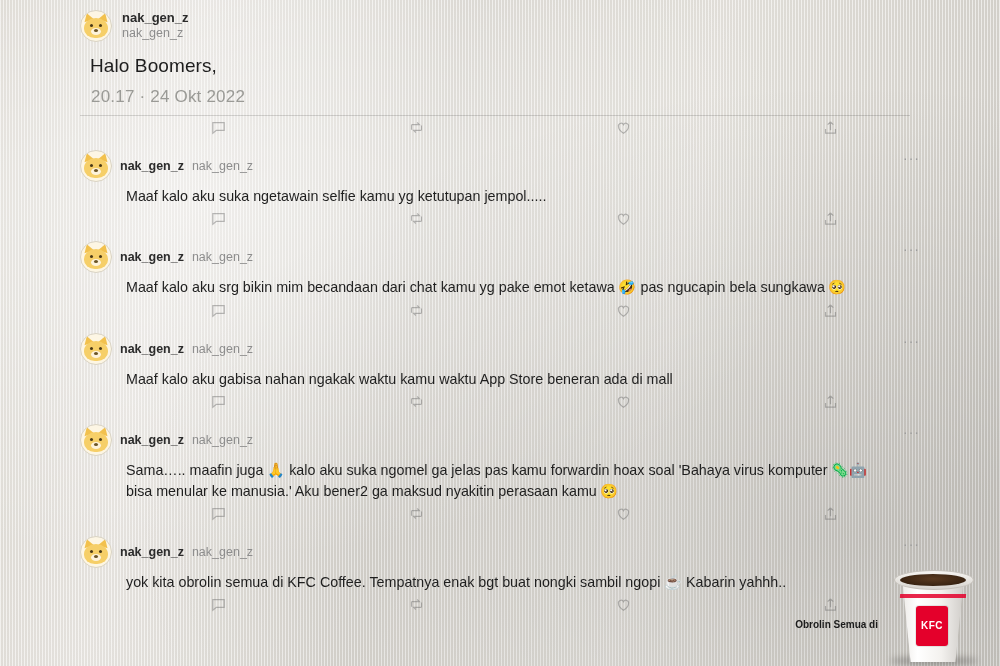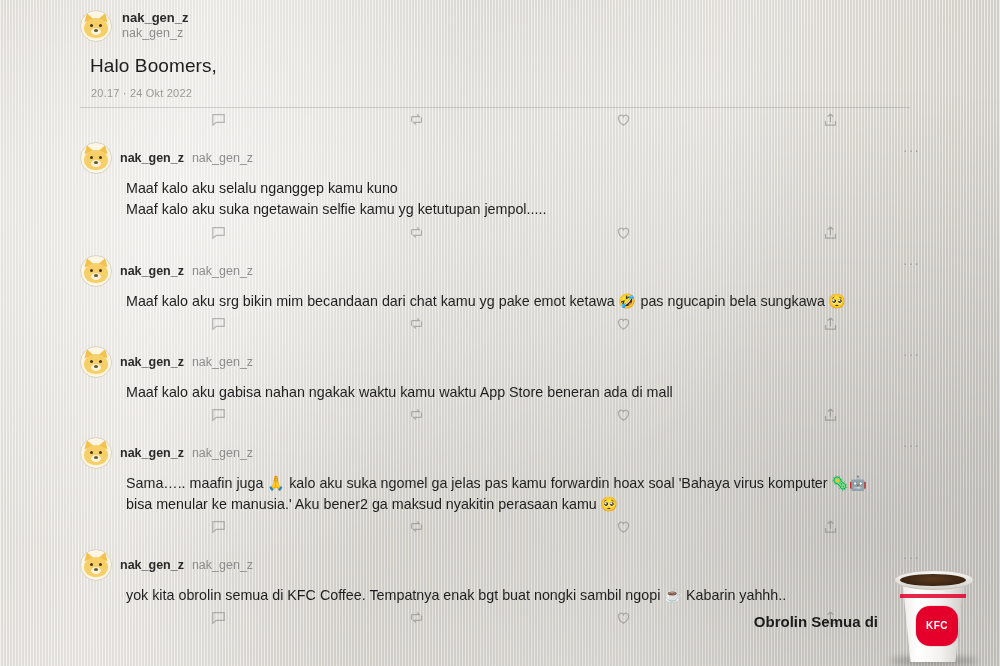--- a/index.html
+++ b/index.html
@@ -113,21 +113,21 @@
     margin: 12px 0 0 10px;
     font-size: 19px;
     font-weight: normal;
     color: #1d1d1d;
     line-height: 1.28;
     letter-spacing: 0.1px;
   }
   .tweet-title .emoji { font-size: 19px; }
   .timestamp {
     margin: 9px 7px 0 11px;
-    font-size: 11px;
+    font-size: 17px;
     color: #9a9a96;
     letter-spacing: 0.2px;
   }
   .divider {
     margin-top: 8px;
     border-bottom: 1px solid rgba(0,0,0,0.14);
     width: 830px;
   }
 
   
@@ -175,21 +175,21 @@
     line-height: 1.48;
   }
   .reply-text .line { white-space: nowrap; }
   .emoji { font-family: "DejaVu Sans", sans-serif; }
 
   
   .kfc-caption {
     position: absolute;
     right: 122px;
     bottom: 36px;
-    font-size: 15px;
+    font-size: 10px;
     font-weight: bold;
     color: #1b1b1b;
   }
   .cup {
     position: absolute;
     right: 18px;
     bottom: 2px;
     width: 96px;
     height: 104px;
   }
@@ -219,24 +219,24 @@
     top: 14px;
     width: 66px;
     height: 12px;
     border-radius: 50%;
     background: radial-gradient(ellipse at 50% 40%, #5a3a20, #2b1a0c);
   }
   .cup .logo {
     position: absolute;
     left: 30px;
     top: 46px;
-    width: 42px;
+    width: 32px;
     height: 40px;
     background: #e4002b;
-    border-radius: 14px;
+    border-radius: 3px;
     box-shadow: 0 0 0 1px rgba(0,0,0,0.08);
   }
   .cup .logo span {
     display: block;
     text-align: center;
     color: #fff;
     font-size: 10px;
     font-weight: bold;
     line-height: 40px;
     letter-spacing: 0.5px;
@@ -325,21 +325,20 @@
           <div class="snout"></div>
           <div class="eye l"></div>
           <div class="eye r"></div>
           <div class="nose"></div>
         </div>
         <span class="display-name">nak_gen_z</span>
         <span class="handle">nak_gen_z</span>
         <span class="dots">···</span>
       </div>
       <div class="reply-text">
-        <div class="line">Maaf kalo aku selalu nganggep kamu kuno</div>
         <div class="line">Maaf kalo aku suka ngetawain selfie kamu yg ketutupan jempol.....</div>
       </div>
       <div class="actions">
         <span class="act reply">
             <svg viewBox="0 0 24 24" width="17" height="17">
               <path fill="none" stroke="#6b6b6b" stroke-width="1.7" d="M4 5h16v11H9l-5 4z"></path>
             </svg>
           </span>
         <span class="act retweet">
             <svg viewBox="0 0 24 24" width="17" height="17">

